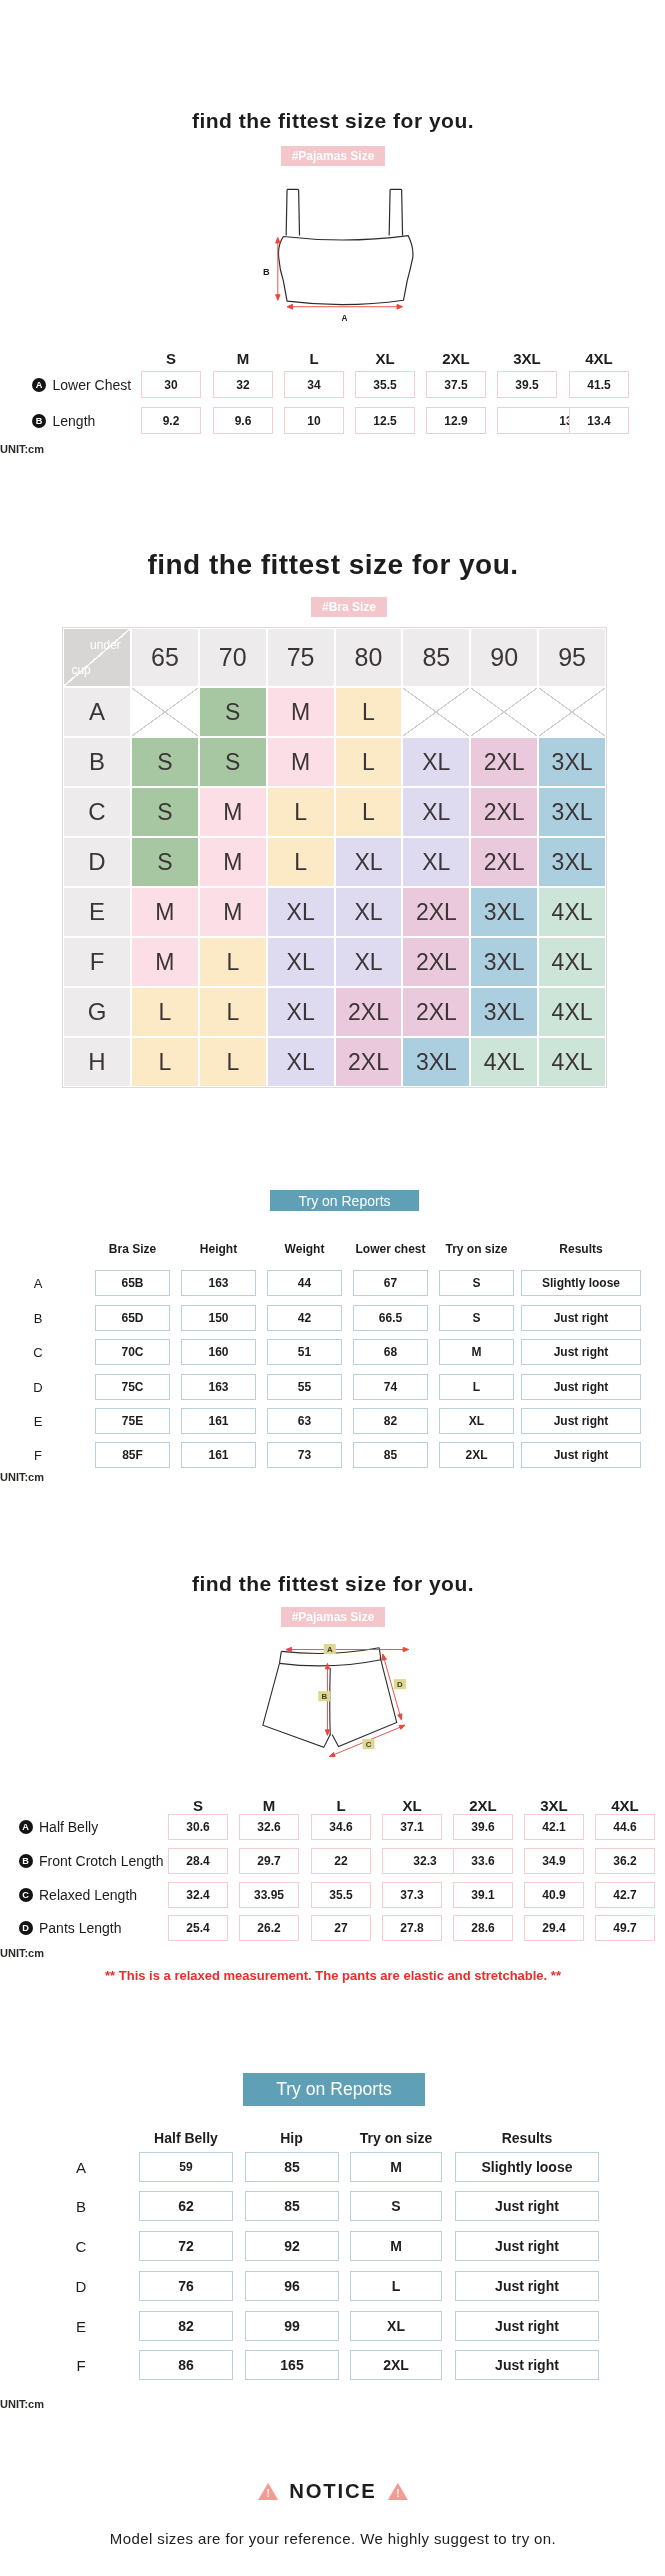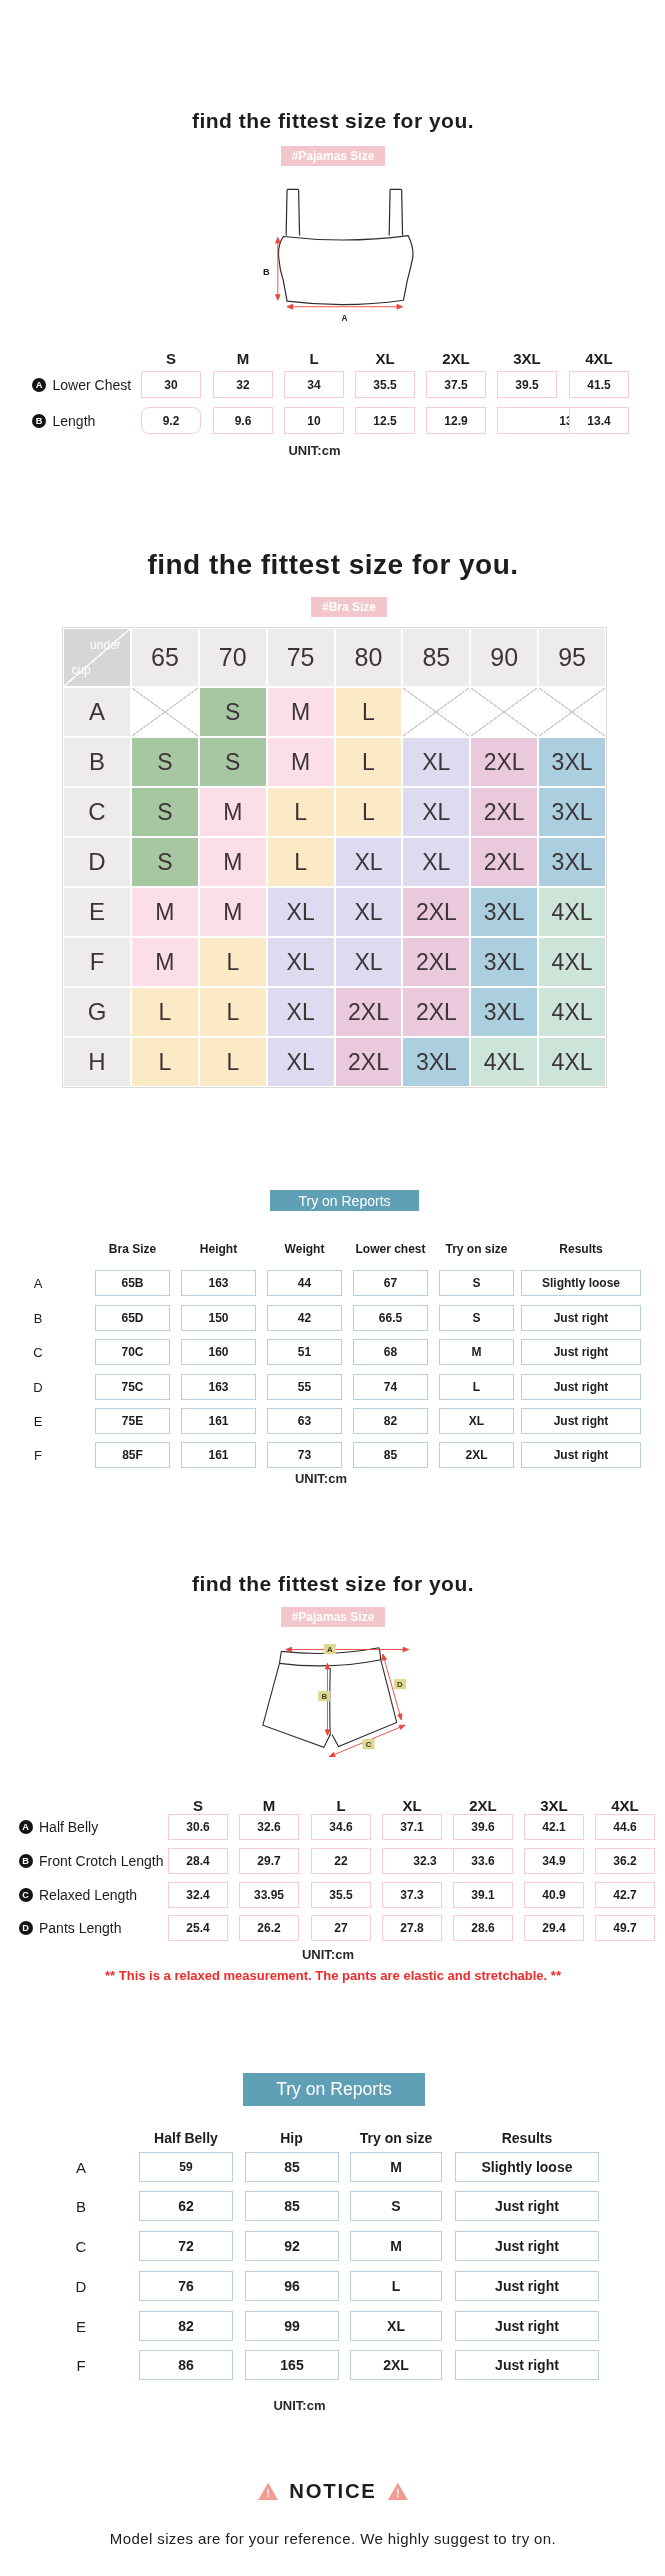--- a/index.html
+++ b/index.html
@@ -4,21 +4,21 @@
 <style>
   html,body{margin:0;padding:0;background:#fff;}
   #page{position:relative;width:666px;height:2576px;background:#fff;overflow:hidden;
         font-family:"Liberation Sans",sans-serif;color:#1f1c1d;}
   .abs{position:absolute;}
   .ctr{left:0;width:666px;text-align:center;}
   .title-sm{font-size:21px;font-weight:600;letter-spacing:0.5px;}
   .title-lg{font-size:28px;font-weight:600;letter-spacing:0.5px;}
   .tag{display:inline-block;padding:2.8px 11px;color:#fff;font-size:12px;font-weight:600;background:#f2c6ca;}
   .badge{display:flex;align-items:center;justify-content:center;color:#fff;background:#5fa0b7;font-weight:500;}
-  .unit{font-size:13px;font-weight:700;text-align:center;color:#2b2826;}
+  .unit{font-size:11px;font-weight:700;text-align:left;color:#2b2826;}
   .hdrcell{display:flex;align-items:center;justify-content:center;text-align:center;font-weight:600;}
   .cellbox{display:flex;align-items:center;justify-content:center;background:#fff;font-weight:600;}
   .pinkb{border:0.9px solid #f6ccd1;}
   .blueb{border:0.9px solid #b9cfdb;}
   .rowlab{display:flex;align-items:center;gap:6.5px;}
   .rowlab .lbl{font-size:14px;font-weight:500;white-space:nowrap;}
   .marker{width:14px;height:14px;border-radius:50%;background:#141414;color:#fff;font-size:9.2px;
           font-weight:700;display:flex;align-items:center;justify-content:center;flex:0 0 14px;}
   .note{color:#ee2b2b;font-weight:700;font-size:13px;}
   
@@ -233,21 +233,21 @@
     <div class="abs cellbox pinkb" style="left: 213px; top: 371px; width: 58px; height: 25px; font-size: 12px;">32</div>
     <div class="abs cellbox pinkb" style="left: 284px; top: 371px; width: 58px; height: 25px; font-size: 12px;">34</div>
     <div class="abs cellbox pinkb" style="left: 355px; top: 371px; width: 58px; height: 25px; font-size: 12px;">35.5</div>
     <div class="abs cellbox pinkb" style="left: 426px; top: 371px; width: 58px; height: 25px; font-size: 12px;">37.5</div>
     <div class="abs cellbox pinkb" style="left: 497px; top: 371px; width: 58px; height: 25px; font-size: 12px;">39.5</div>
     <div class="abs cellbox pinkb" style="left: 569px; top: 371px; width: 58px; height: 25px; font-size: 12px;">41.5</div>
     <div class="abs rowlab" style="left: 32px; top: 407px; height: 27px;">
       <div class="marker">B</div>
       <div class="lbl">Length</div>
     </div>
-    <div class="abs cellbox pinkb" style="left: 141px; top: 407px; width: 58px; height: 25px; font-size: 12px; border-radius: 8px;">9.2</div>
+    <div class="abs cellbox pinkb" style="left: 141px; top: 407px; width: 58px; height: 25px; font-size: 12px;">9.2</div>
     <div class="abs cellbox pinkb" style="left: 213px; top: 407px; width: 58px; height: 25px; font-size: 12px;">9.6</div>
     <div class="abs cellbox pinkb" style="left: 284px; top: 407px; width: 58px; height: 25px; font-size: 12px;">10</div>
     <div class="abs cellbox pinkb" style="left: 355px; top: 407px; width: 58px; height: 25px; font-size: 12px;">12.5</div>
     <div class="abs cellbox pinkb" style="left: 426px; top: 407px; width: 58px; height: 25px; font-size: 12px;">12.9</div>
     <div class="abs cellbox pinkb" style="left: 497px; top: 407px; width: 58px; height: 25px; font-size: 12px; padding-left: 44px;">13.2</div>
     <div class="abs cellbox pinkb" style="left: 569px; top: 407px; width: 58px; height: 25px; font-size: 12px;">13.4</div>
     <div class="abs hdrcell" style="left: 168px; top: 1797px; width: 60px; height: 16.6px; font-size: 15px;">S</div>
     <div class="abs hdrcell" style="left: 239px; top: 1797px; width: 60px; height: 16.6px; font-size: 15px;">M</div>
     <div class="abs hdrcell" style="left: 311px; top: 1797px; width: 60px; height: 16.6px; font-size: 15px;">L</div>
     <div class="abs hdrcell" style="left: 382px; top: 1797px; width: 60px; height: 16.6px; font-size: 15px;">XL</div>

